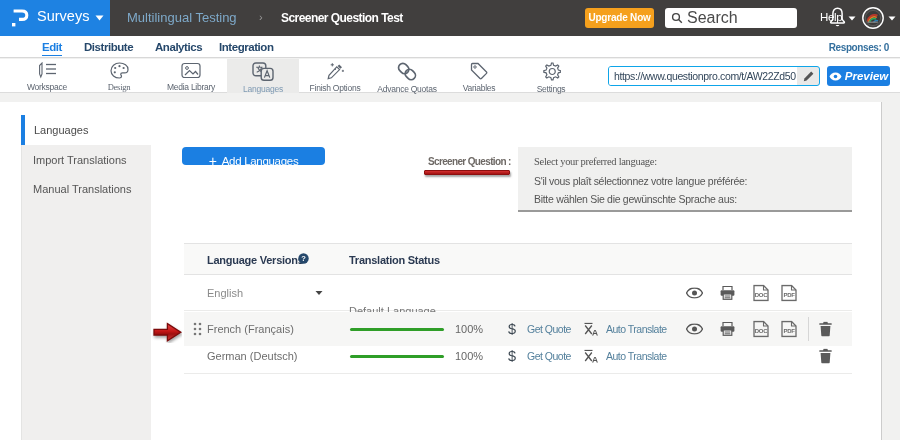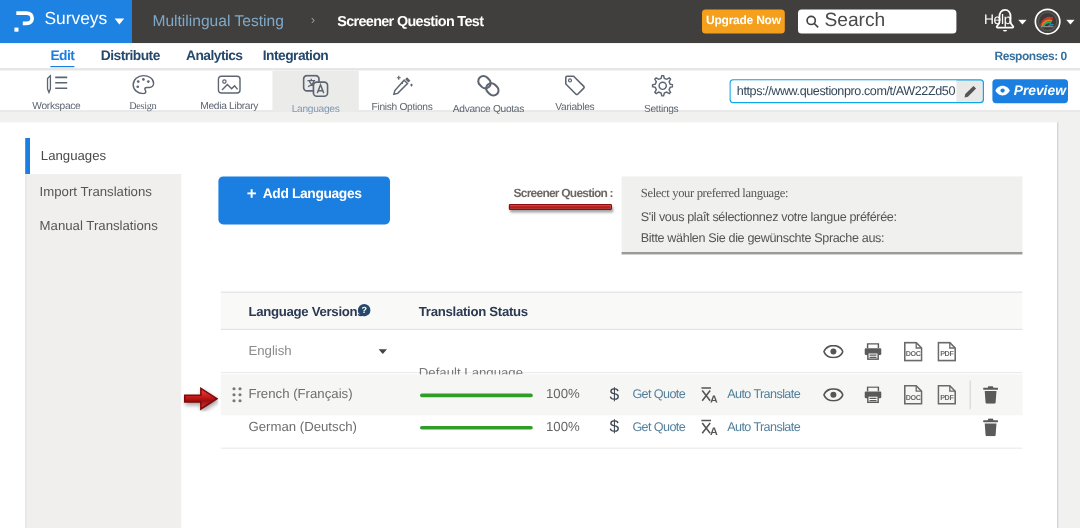--- a/index.html
+++ b/index.html
@@ -33,21 +33,21 @@
   #urlinner { position:absolute; left:0px; top:0px; width:188px; height:18px; background:#fff; border-radius:2px 0 0 2px; font-size:10.5px; letter-spacing:-0.35px; color:#33475b; line-height:18px; padding-left:5px; white-space:nowrap; overflow:hidden; }
   #previewbtn { left:827px; top:7px; width:63px; height:20px; background:#1b7fe2; border-radius:3px; color:#fff; font-size:11.5px; font-weight:bold; text-align:center; line-height:20px; position:absolute;font-style:italic; }
 
   
   #panel { left:0; top:102px; width:882px; height:338px; background:#fff; border-right:1px solid #cccccc; }
   #sidegrey { left:21px; top:43px; width:130px; height:295px; background:#f0efee; border-left:1px solid #e4e4e3; position:absolute; }
   #sideactive { left:21px; top:13px; width:130px; height:30px; background:#fff; border-left:4px solid #1b7fe2; position:absolute; font-size:11px; color:#4a4a4a; line-height:30px; padding-left:9px; }
   .sideitem { position:absolute; left:33px; font-size:11px; color:#555; }
 
   
-  #addbtn { left:182px; top:45px; width:143px; height:40px; background:#1b7fe2; border-radius:4px; color:#fff; font-size:11.5px; letter-spacing:-0.3px; font-weight:bold; text-align:center; line-height:28px; position:absolute; }
+  #addbtn { left:182px; top:45px; width:143px; height:18px; background:#1b7fe2; border-radius:4px; color:#fff; font-size:11.5px; letter-spacing:-0.3px; font-weight:normal; text-align:center; line-height:28px; position:absolute; }
   #screener { left:428px; top:54px; font-size:10px; font-weight:bold; color:#6e6965; letter-spacing:-0.65px; position:absolute; z-index:5; }
   #redbar { left:424px; top:68px; width:86px; height:5px; background:linear-gradient(#d53030,#a11212); border:1px solid #8c0f0f; border-radius:1px; box-shadow:1px 2px 2px rgba(90,90,90,0.55); position:absolute; }
   #qbox { left:518px; top:45px; width:334px; height:65px; background:#f0f0ef; border-bottom:2px solid #9a9a99; position:absolute; font-size:10.5px; letter-spacing:-0.3px; color:#555; }
   #qbox div { position:absolute; left:16px; white-space:nowrap; }
 
   
   #thead { left:184px; top:141px; width:668px; height:32px; background:#f9f9f8; border-top:1px solid #e3e3e3; border-bottom:1px solid #e3e3e3; position:absolute; }
   .th { position:absolute; top:10px; font-size:11px; font-weight:bold; color:#2b3a52; letter-spacing:-0.25px; }
   .row { position:absolute; left:184px; width:668px; height:36px; }
   #row-en { top:173px; border-bottom:1px solid #ebebea; }

